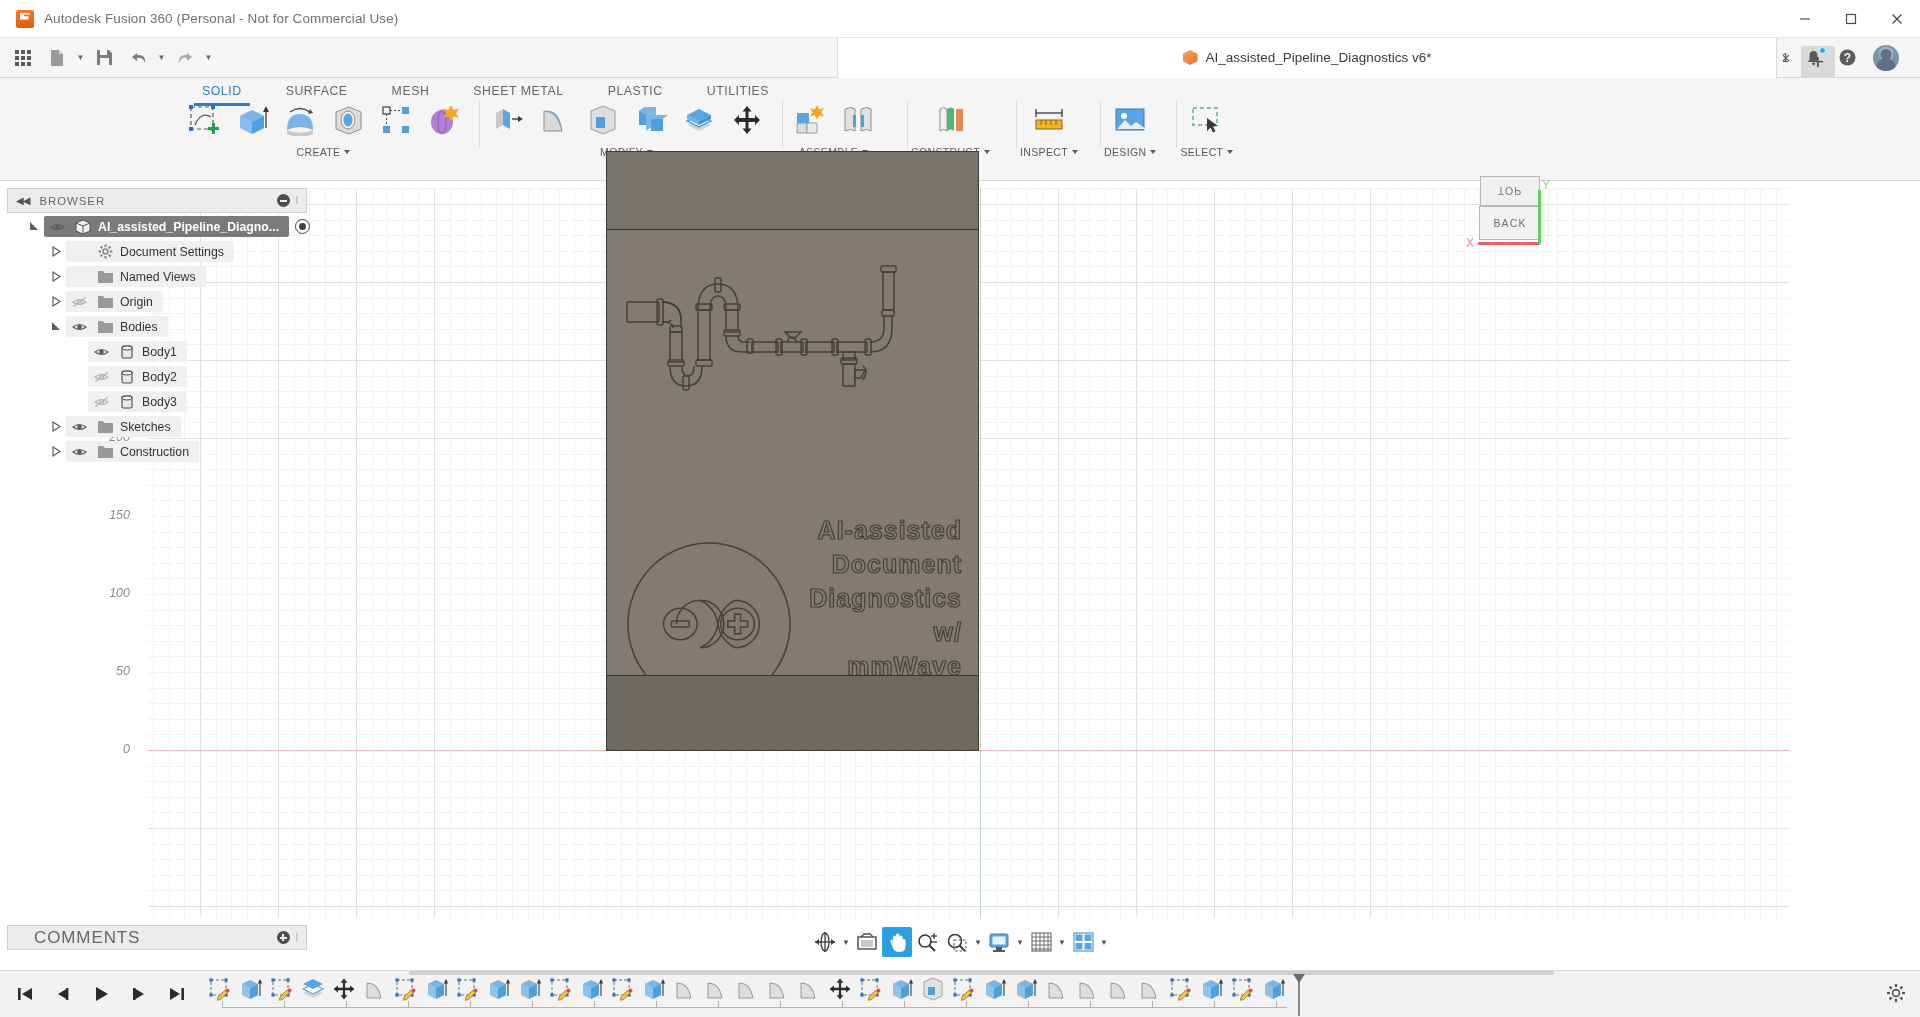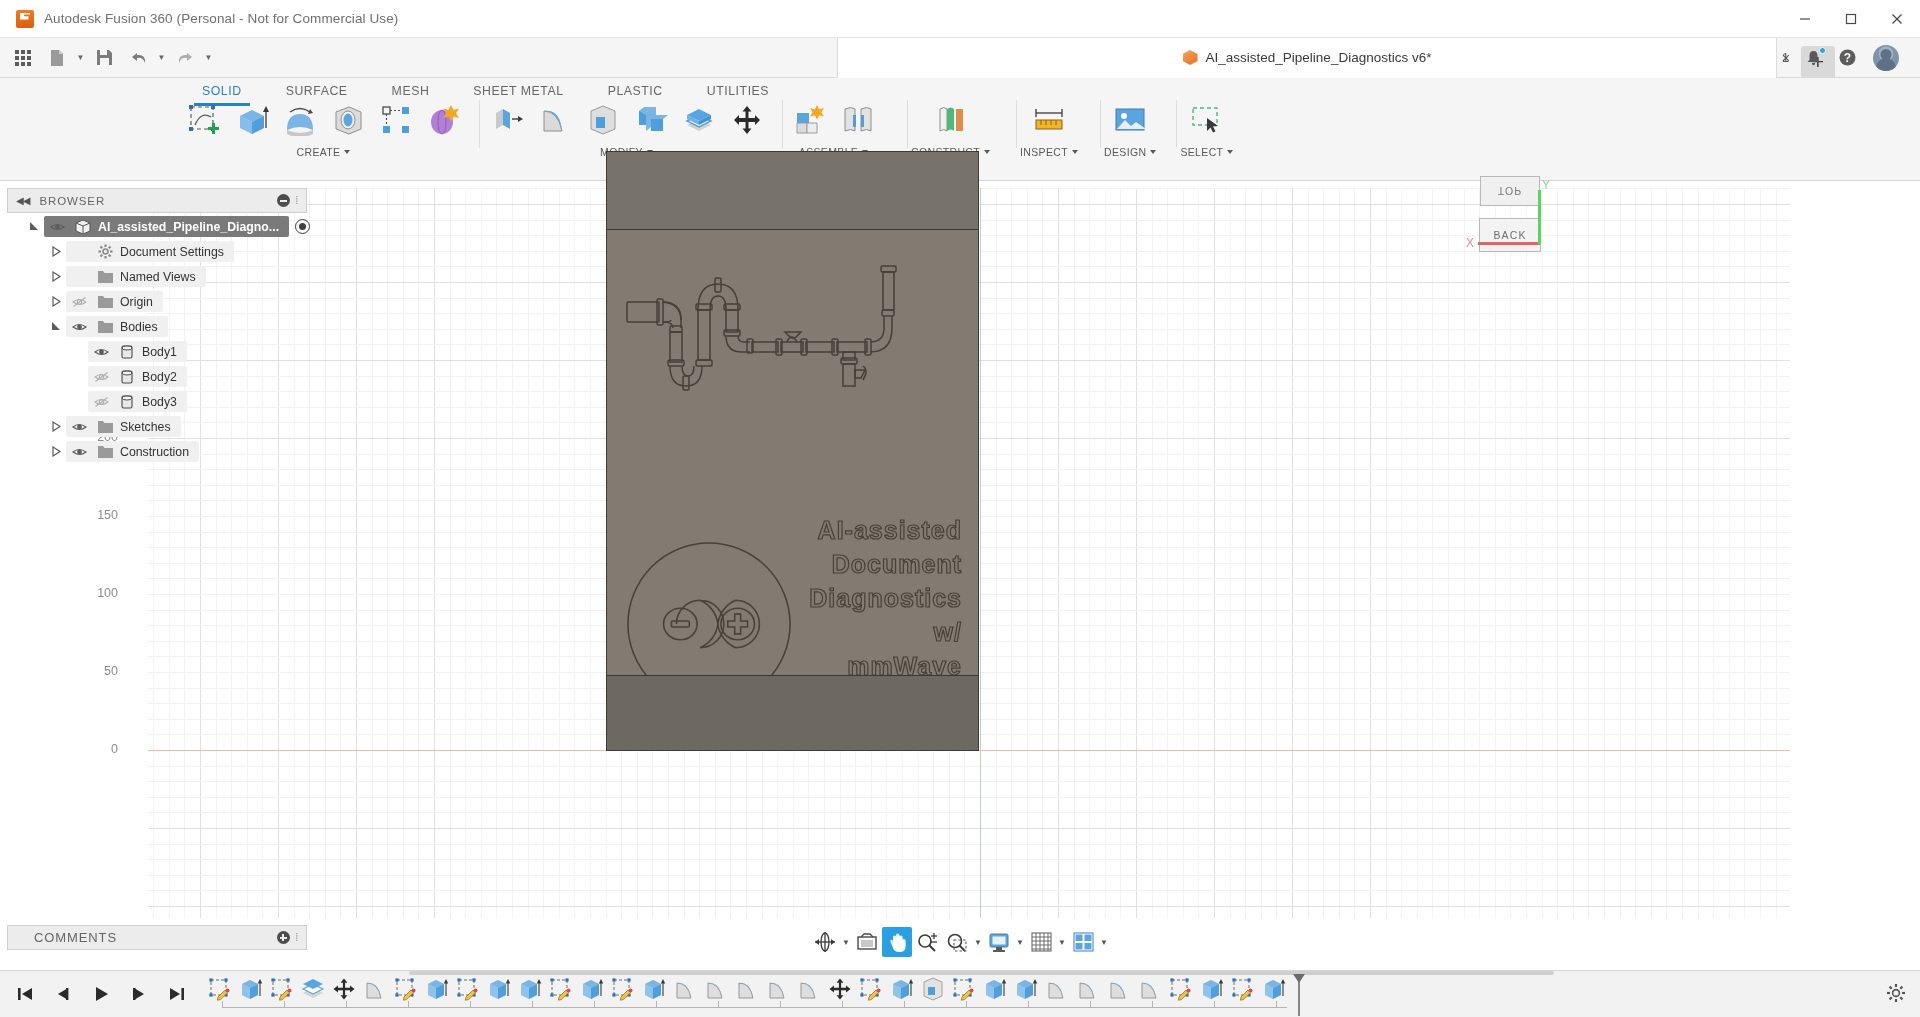--- a/index.html
+++ b/index.html
@@ -148,37 +148,37 @@
     margin-left:6px; width:15px;height:15px;border-radius:50%;border:1.6px solid #3f3f3f;
     display:flex;align-items:center;justify-content:center; flex:none;
   }
   .radio-o i { width:7px;height:7px;border-radius:50%;background:#3f3f3f; display:block;}
 
   .comments-bar {
     position:absolute; left:7px; top:925px; width:300px; height:25px;
     background:#ececec; border:1px solid #cfcfcf;
     display:flex; align-items:center; padding:0 8px;
   }
-  .comments-bar .cb-title { font-size:13px; color:#666; letter-spacing:.9px; padding-left:18px;}
+  .comments-bar .cb-title { font-size:17px; color:#666; letter-spacing:.9px; padding-left:18px;}
   .plus-circle { width:13px;height:13px;border-radius:50%;background:#4d4d4d;position:relative; }
   .plus-circle:after{content:"";position:absolute;left:3px;top:5.5px;width:7px;height:2px;background:#ececec;}
   .plus-circle:before{content:"";position:absolute;left:5.5px;top:3px;width:2px;height:7px;background:#ececec;}
 
   
   .canvas {
     position:absolute; left:148px; top:188px; width:1642px; height:730px;
     background:#ffffff; overflow:hidden;
   }
   .gridlines { position:absolute; inset:0; }
   .gl { position:absolute; background:#f2f2f2; }
   .gl.major { background:#e0e0e0; }
   .axis-x { position:absolute; left:0; right:0; height:1px; background:#f3b7b7; }
   .axis-y { position:absolute; top:0; bottom:0; width:1px; background:#b9d8b9; }
 
-  .ylabels { position:absolute; left:4px; top:188px; width:146px; height:730px; }
+  .ylabels { position:absolute; left:16px; top:188px; width:146px; height:730px;font-style:italic; }
   .ylab { position:absolute; right:32px; font-size:12.5px; color:#8d8d8d; }
 
   
   .model {
     position:absolute; left:607px; top:152px; width:371px; height:598px;
     background:#7c766d;
     box-shadow:0 0 0 1px #3e3b36;
   }
   .model .band-top { position:absolute; left:0; top:0; width:100%; height:78px; background:#78736a; border-bottom:1px solid #3a3832;}
   .model .band-bot { position:absolute; left:0; bottom:0; width:100%; height:75px; background:#6e6960; border-top:1px solid #3a3832;}
@@ -194,21 +194,21 @@
   .vc-top {
     position:absolute; left:8px; top:4px; width:60px; height:30px;
     background:#f0f0f0; border:1px solid #b8b8b8;
     display:flex;align-items:center;justify-content:center;
     font-size:10.5px;color:#7a7a7a;letter-spacing:1px; transform:scaleY(-1);
   }
   .vc-front {
     position:absolute; left:7px; top:34px; width:62px; height:34px;
     background:#f3f3f3; border:1px solid #b8b8b8;
     display:flex;align-items:center;justify-content:center;
-    font-size:10.5px;color:#6e6e6e;letter-spacing:1.1px;margin-top:12px;
+    font-size:10.5px;color:#6e6e6e;letter-spacing:1.1px;
   }
   .ax-x { position:absolute; left:-6px; top:64px; font-size:12px; color:#e98a8a; }
   .ax-x-line { position:absolute; left:6px; top:70px; width:62px; height:2.5px; background:#e06666; }
   .ax-y-line { position:absolute; left:66px; top:18px; width:2.5px; height:54px; background:#5ed35e; }
   .ax-y { position:absolute; left:70px; top:6px; font-size:12px; color:#8ed88e; }
 
   
   .navbar {
     position:absolute; left:810px; top:926px; height:32px;
     display:flex; align-items:center; gap:0px;

